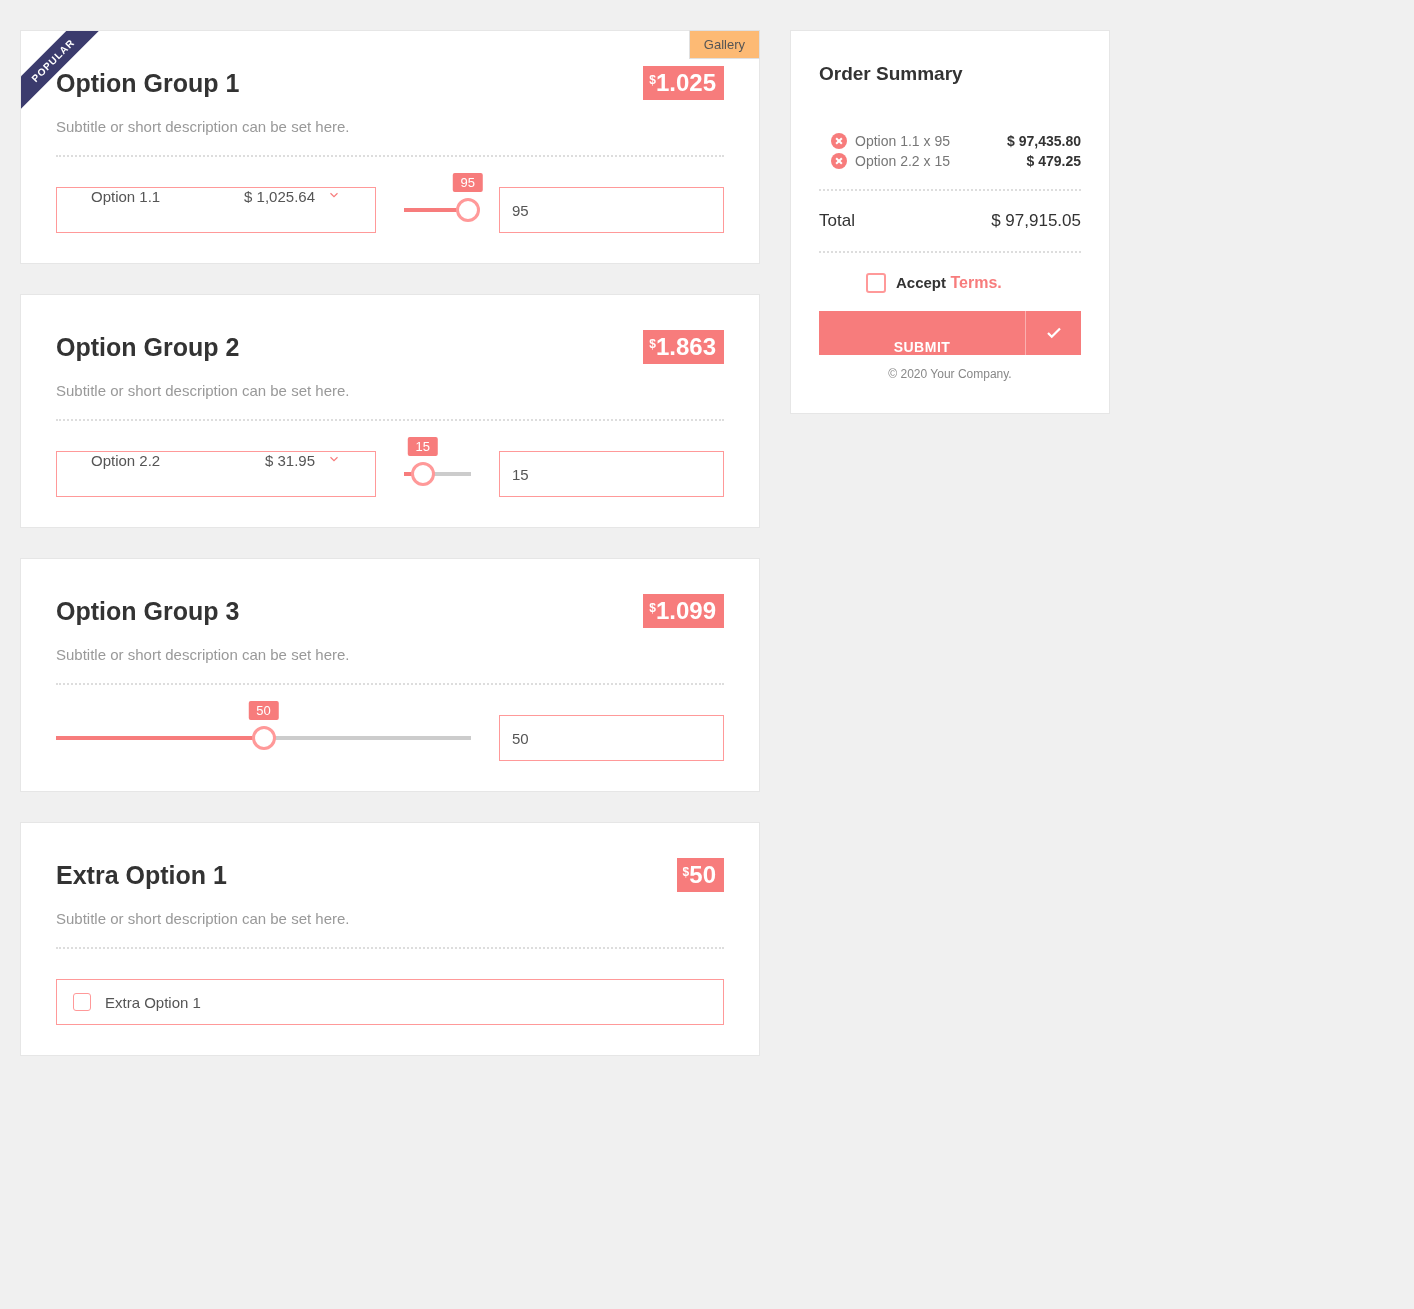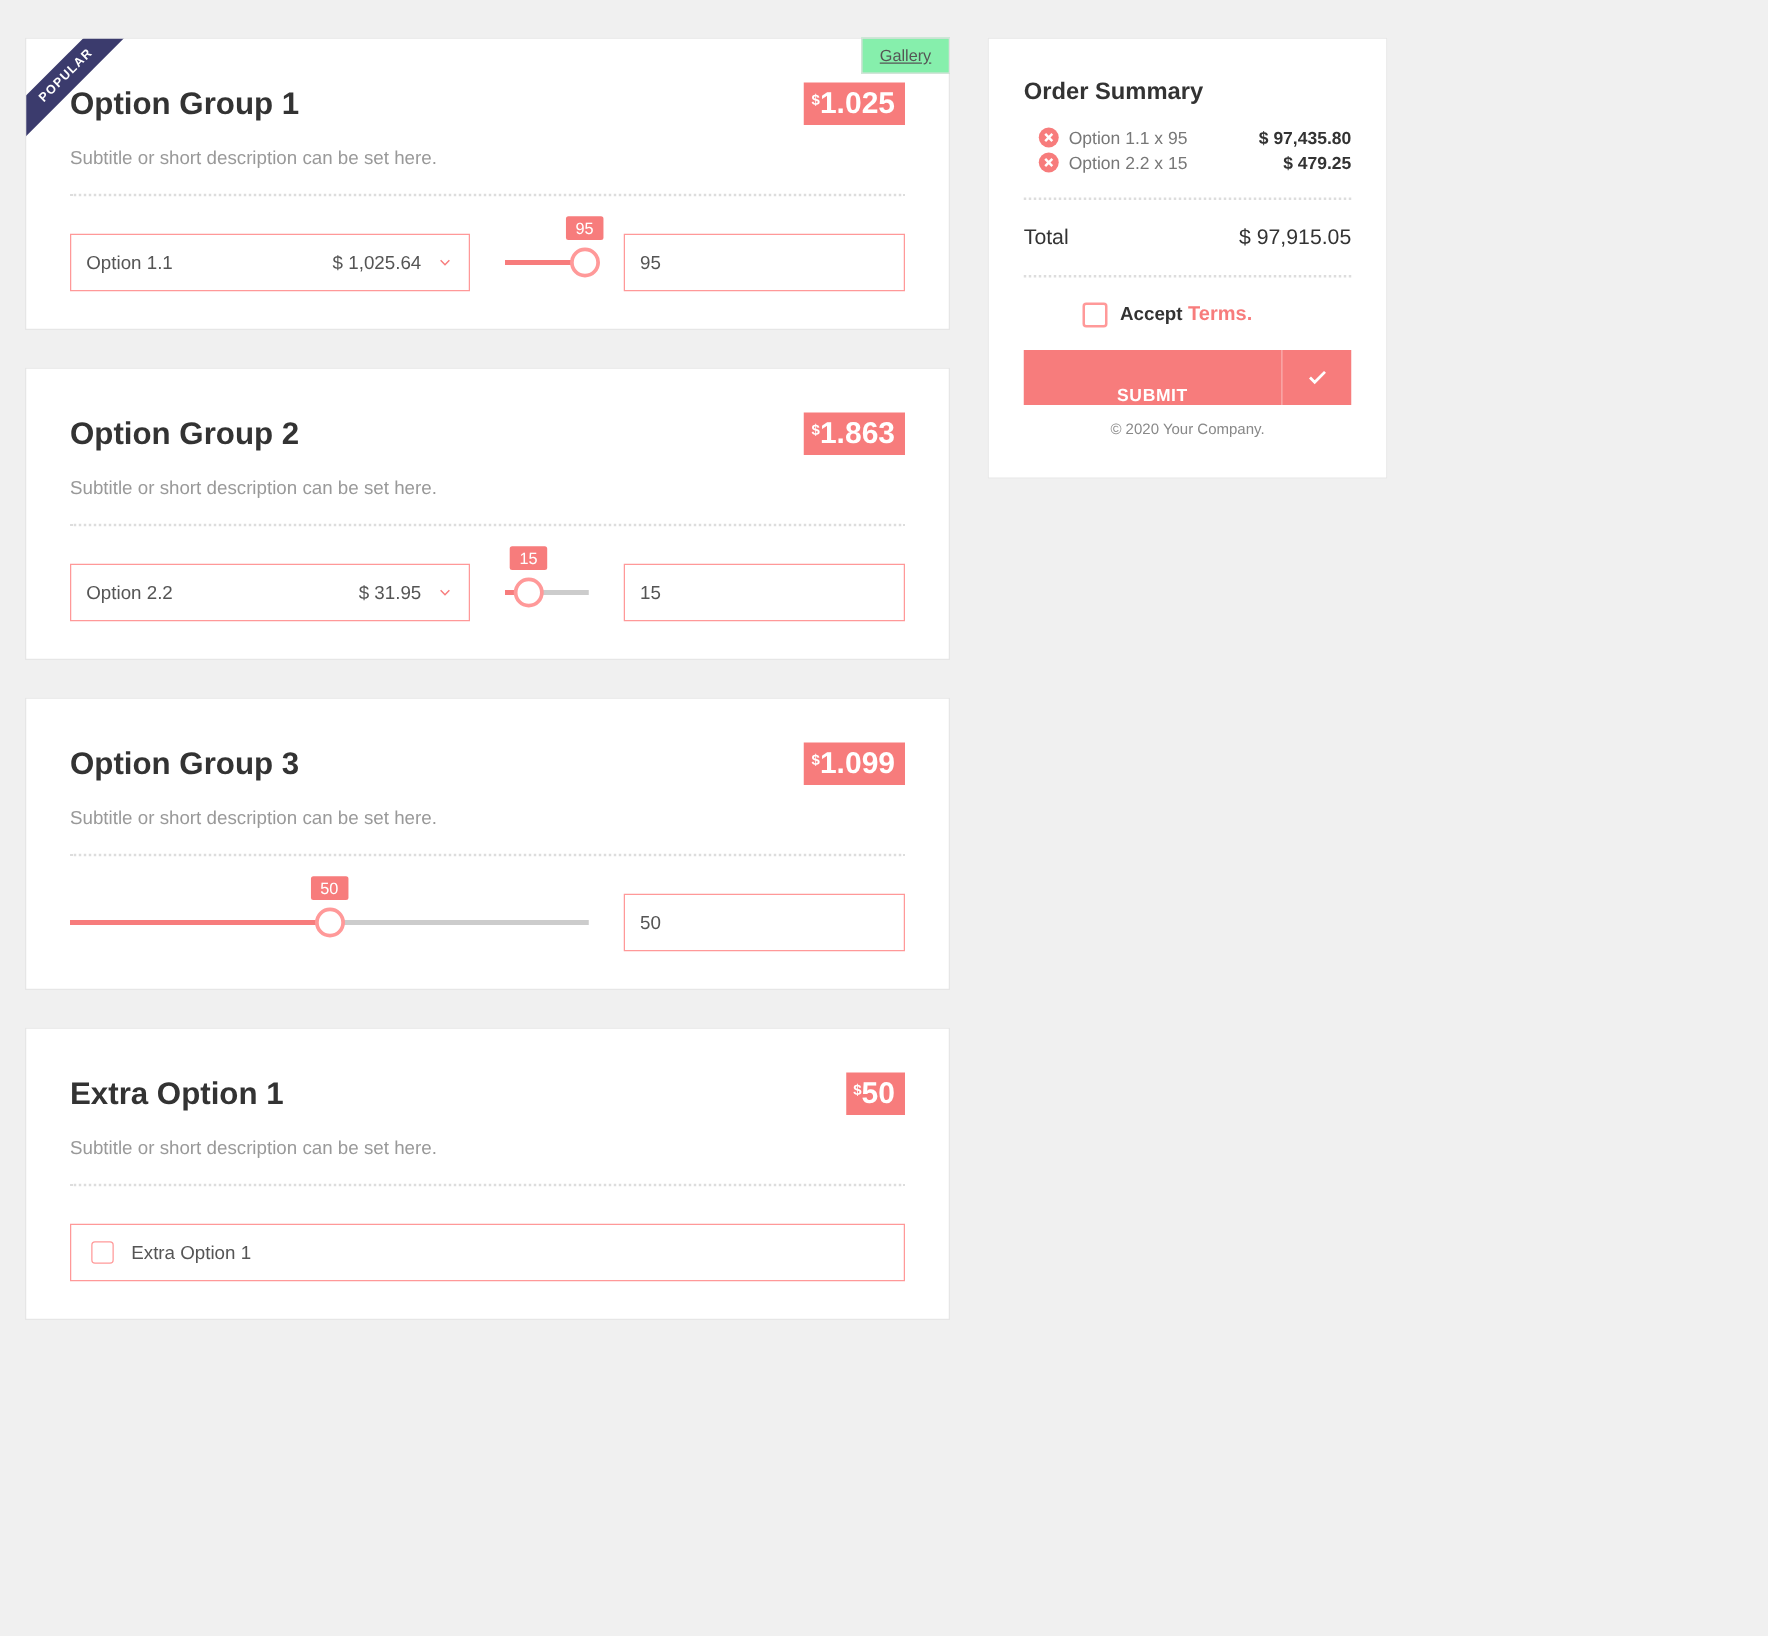--- a/index.html
+++ b/index.html
@@ -36,25 +36,24 @@
   font-size: 10px;
   letter-spacing: 1px;
   font-weight: bold;
   padding: 6px 0;
   transform: rotate(-45deg);
 }
 .gallery-tab {
   position: absolute;
   top: -1px; right: -1px;
   border: 1px solid #e0e0e0;
-  background: #86efac;
+  background: #fdba74;
   padding: 6px 14px;
   font-size: 13px;
   color: #555;
-  text-decoration: underline;
 }
 .group-title-row {
   display: flex;
   justify-content: space-between;
   align-items: center;
   margin-bottom: 18px;
 }
 .group-title {
   font-size: 25px;
   font-weight: 700;
@@ -86,22 +85,21 @@
   display: flex;
   align-items: center;
   gap: 28px;
 }
 .select-box {
   flex: 0 0 320px;
   border: 1px solid #f99;
   background: #fff;
   height: 46px;
   display: flex;
-  align-items: center;
-  padding: 0 12px;
+  padding: 0 34px;
   cursor: pointer;
   font-size: 15px;
   color: #555;
 }
 .select-box .sel-label { flex: 1; }
 .select-box .sel-price { color: #555; margin-right: 12px; }
 .chev { width: 14px; height: 14px; color: #f77c7c; }
 
 
 .slider-wrap { flex: 1; position: relative; display: flex; align-items: center; }
@@ -170,21 +168,21 @@
   margin-right: 14px;
 }
 .check-label { color: #555; font-size: 15px; }
 
 
 .summary {
   background: #fff;
   border: 1px solid #e6e6e6;
   padding: 32px 28px;
 }
-.summary-title { font-size: 19px; font-weight: 700; color: #333; margin-bottom: 17px; }
+.summary-title { font-size: 19px; font-weight: 700; color: #333; margin-bottom: 48px; }
 .line-item { display: flex; align-items: flex-start; margin-bottom: 4px; padding-left: 12px; }
 .remove-btn {
   width: 16px; height: 16px;
   background: #f77c7c;
   border-radius: 50%;
   position: relative;
   margin-right: 8px;
   flex-shrink: 0;
 }
 .remove-btn::before, .remove-btn::after {

